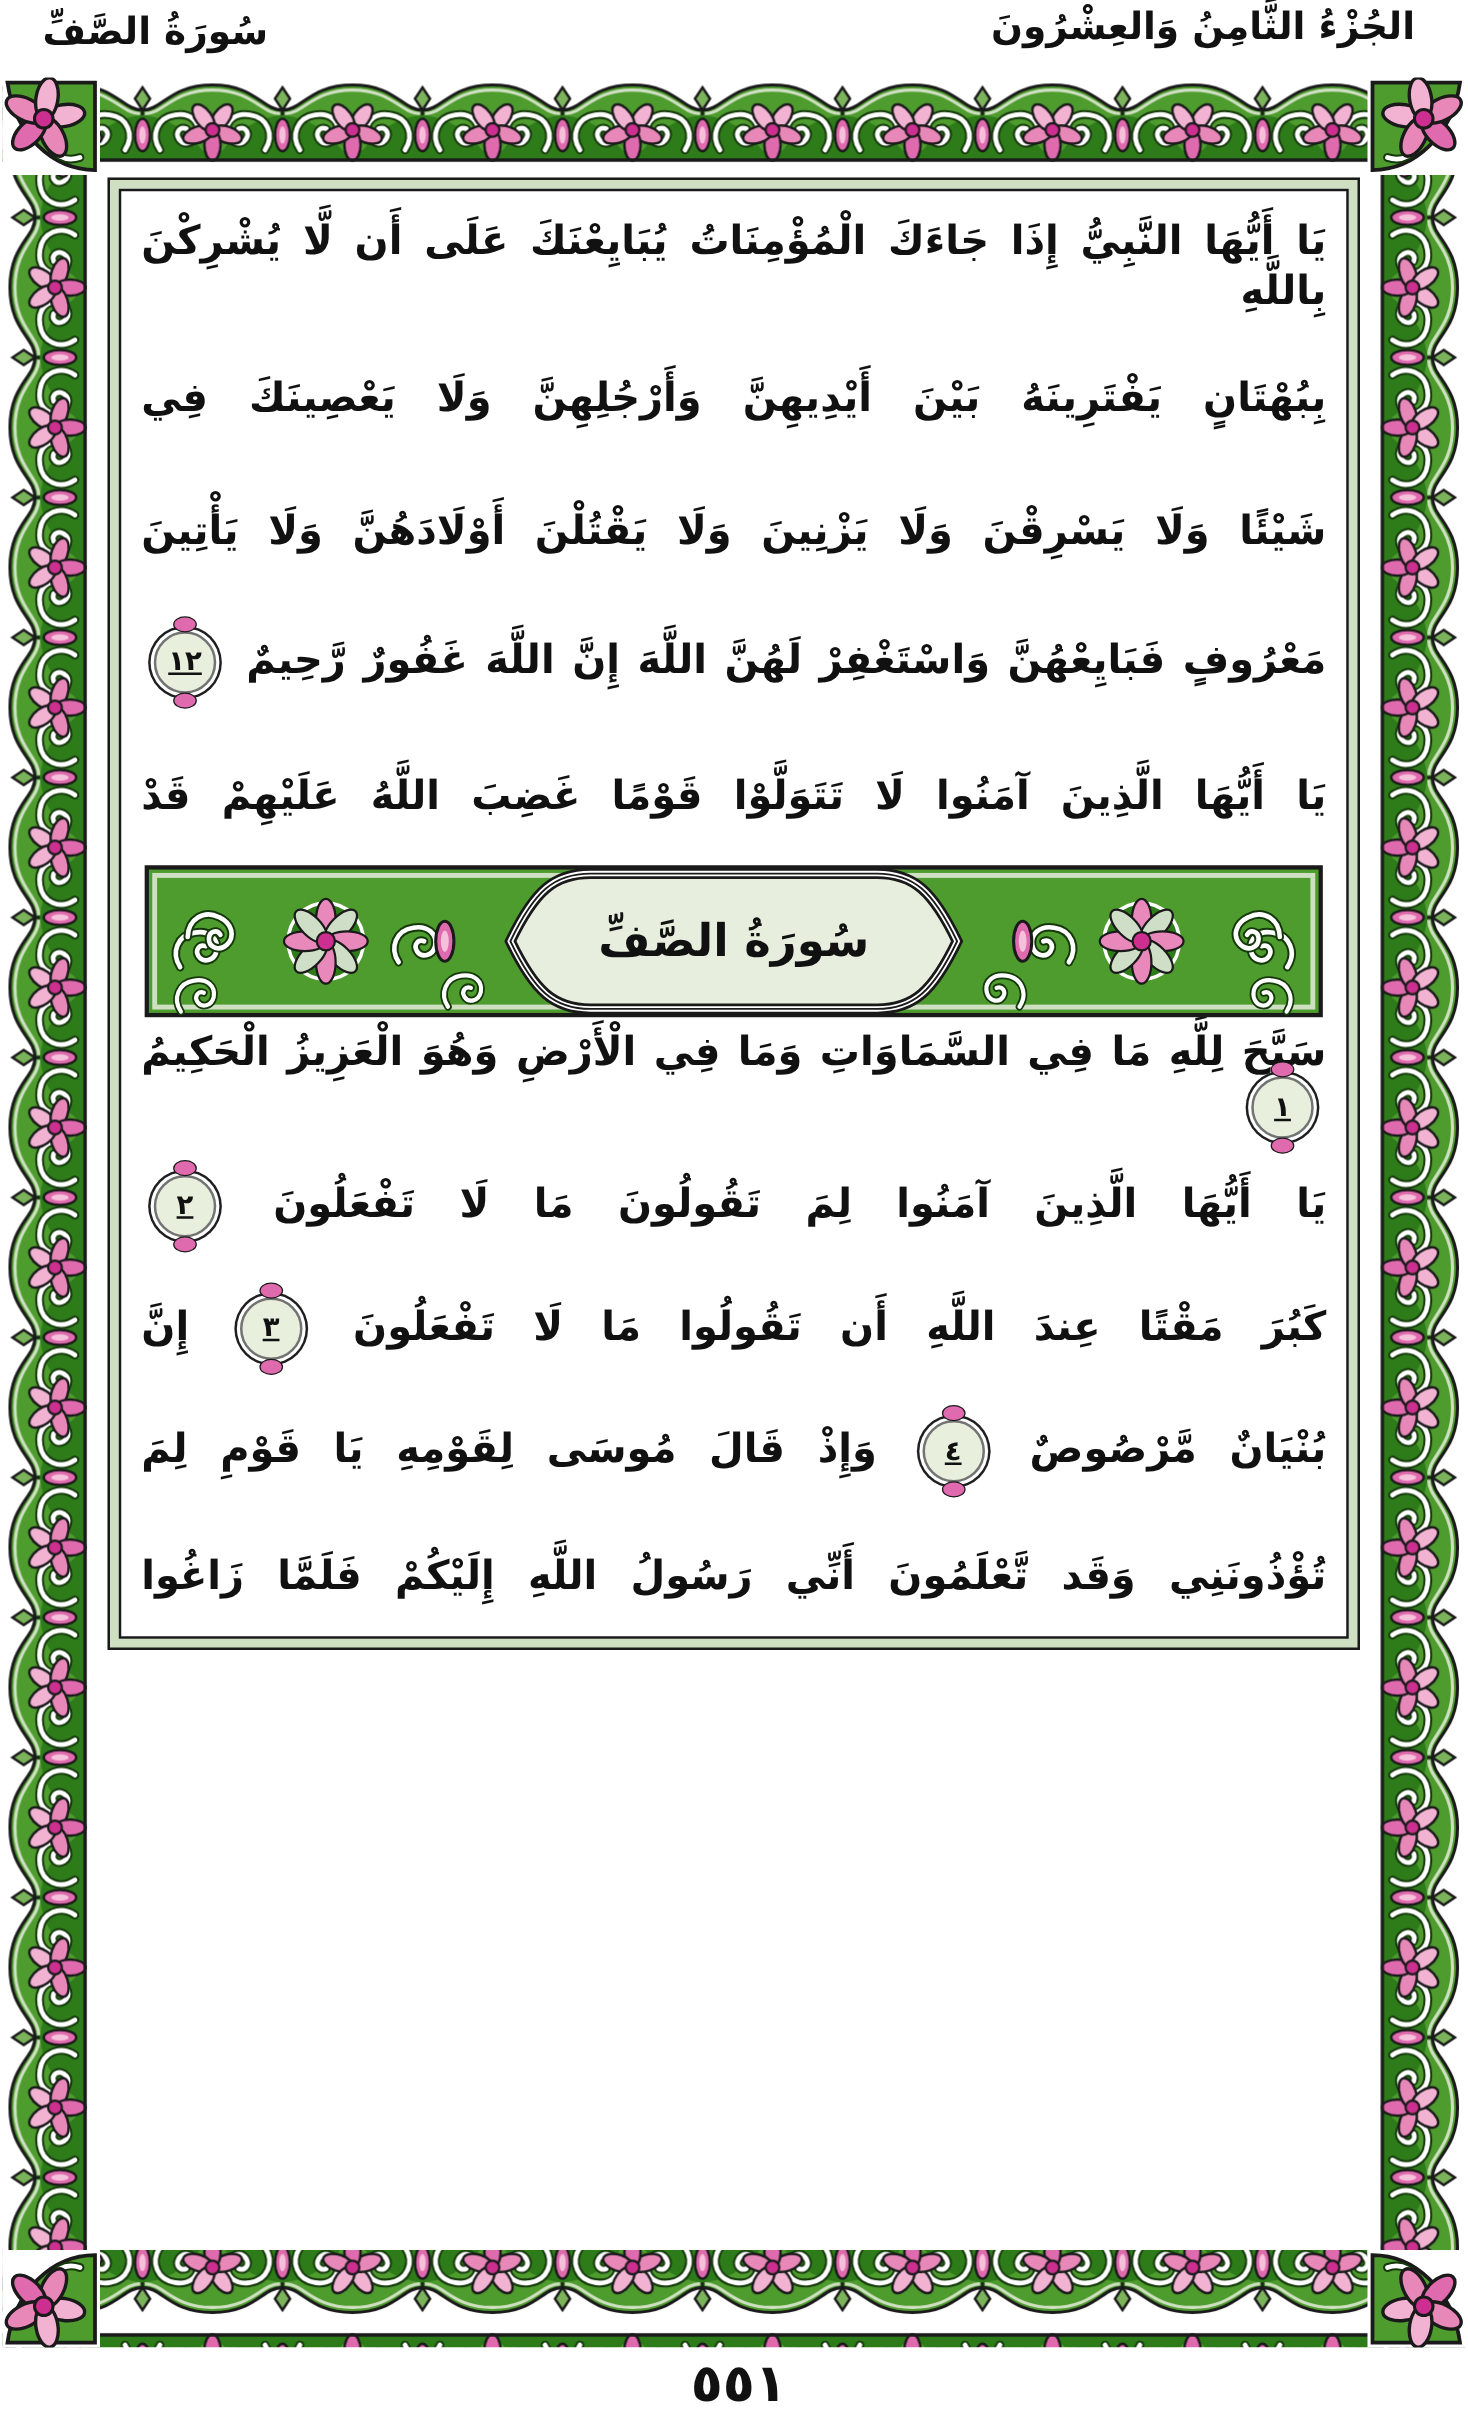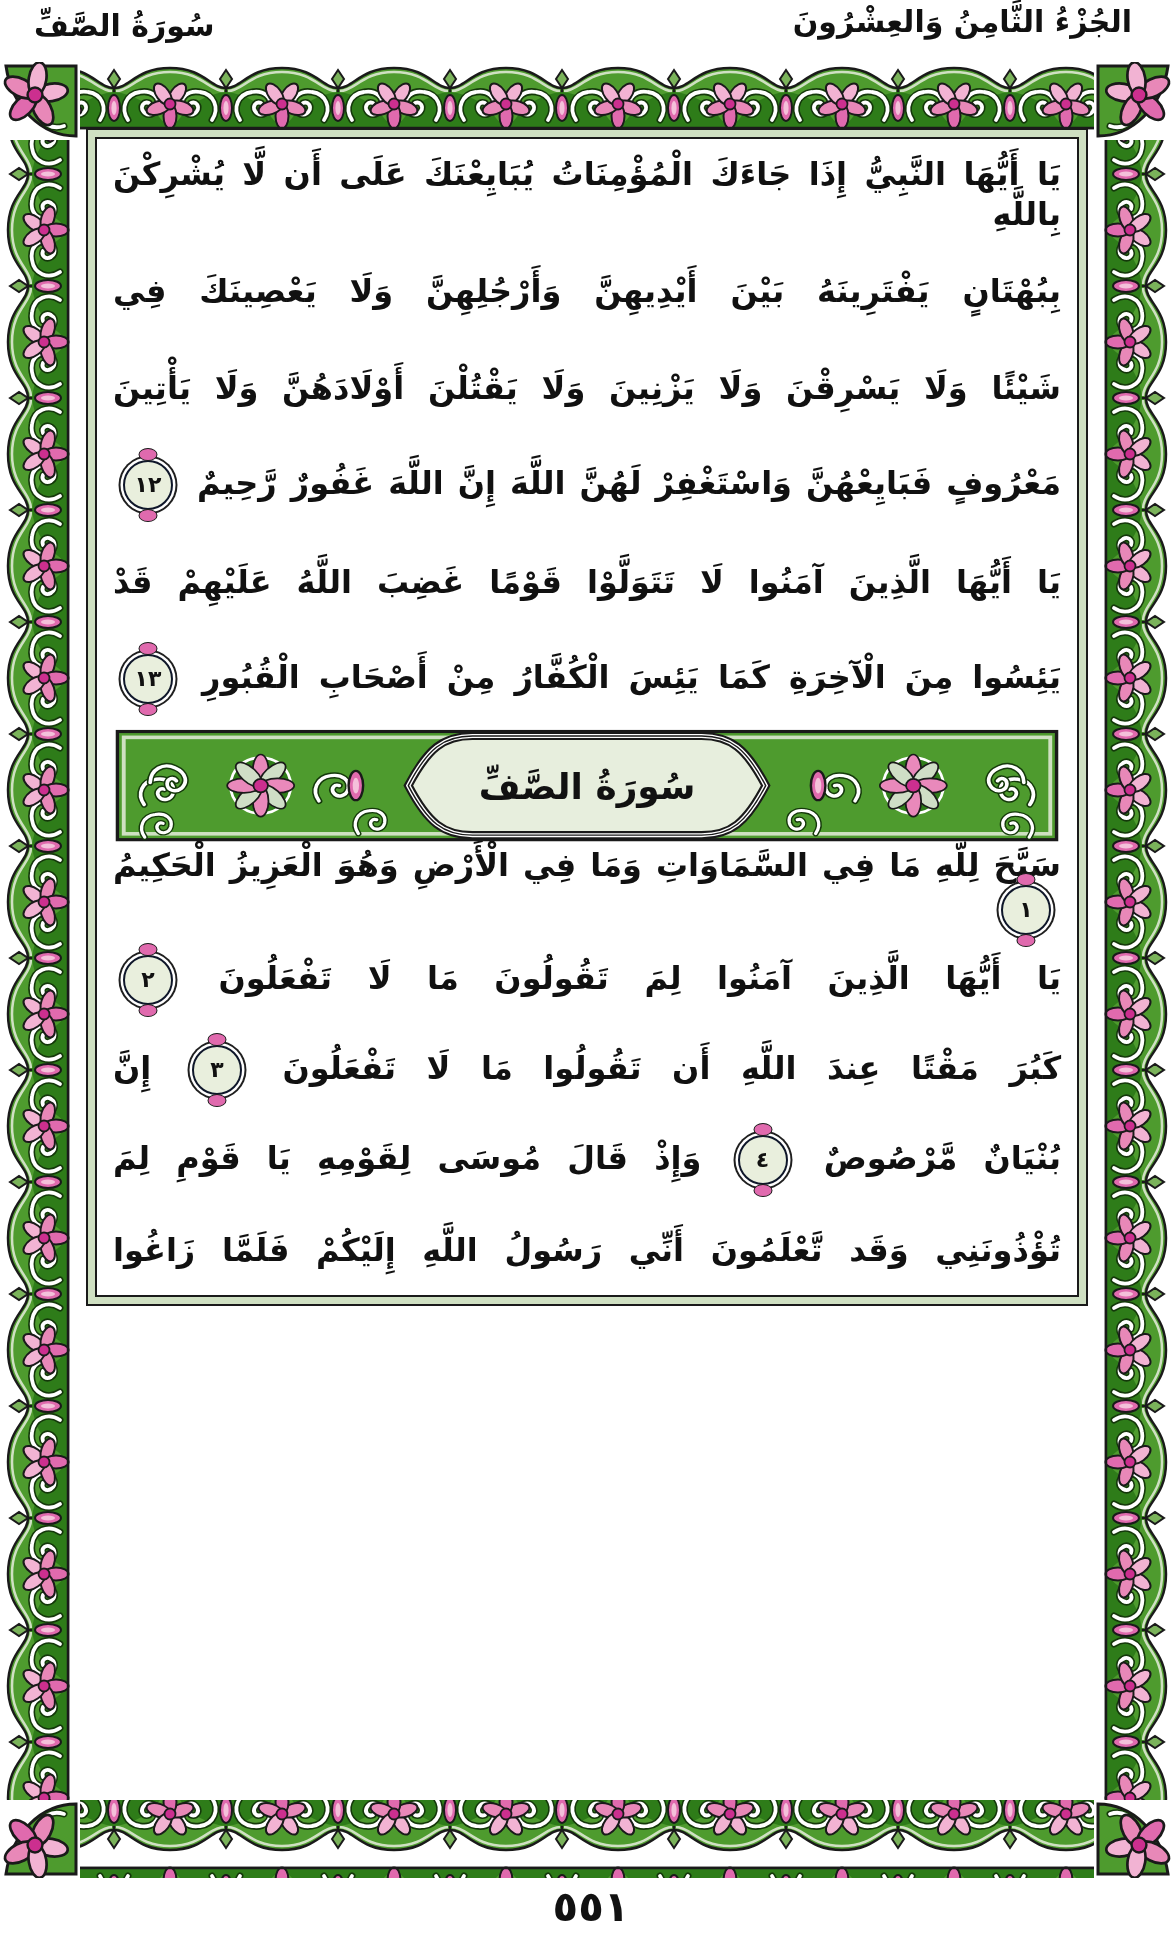--- a/index.html
+++ b/index.html
@@ -6,37 +6,37 @@
   body{width:1174px;height:1939px;overflow:hidden;background:#fff;}
   .page{position:relative;width:1174px;height:1939px;background:#ffffff;
         font-family:"DejaVu Sans",sans-serif;color:#111;}
   
   .header-bar{position:absolute;top:0;left:0;width:100%;height:62px;}
   .hdr-right{position:absolute;right:42px;top:4px;font-size:30px;font-weight:bold;direction:rtl;}
   .hdr-left{position:absolute;left:34px;top:8px;font-size:30px;font-weight:bold;direction:rtl;}
   
   .frame-svg{position:absolute;left:2px;top:62px;width:1170px;height:1816px;pointer-events:none;}
   
-  .inner-frame{position:absolute;left:86px;top:128px;width:1002px;height:1178px;
+  .inner-frame{position:absolute;left:86px;top:142px;width:1002px;height:1178px;
                background:#cfe0c2;border:2.5px solid #1a1a1a;box-sizing:border-box;padding:7px;}
   .text-wrap{width:100%;height:100%;background:#fff;border:2px solid #1a1a1a;box-sizing:border-box;
              padding:6px 16px 0;display:flex;flex-direction:column;}
   .row{display:flex;align-items:center;}
   .s1{height:111px;}
   .s2{height:103px;}
   .banner-row{height:134px;}
   .basmala-row{height:94px;justify-content:center;}
   .qline{flex:1;direction:rtl;text-align:justify;text-align-last:justify;-moz-text-align-last:justify;
          font-size:32px;line-height:1.25;font-weight:bold;white-space:normal;}
   .basmala{width:100%;text-align:center;font-size:38px;font-weight:bold;direction:rtl;}
   
   .vm{position:relative;display:inline-flex;align-items:center;justify-content:center;
-      width:46px;height:46px;border-radius:50%;background:#e9efdd;border:2px solid #0f172a;
+      width:46px;height:46px;border-radius:50%;background:#e9efdd;border:2px solid #737373;
       box-shadow:0 0 0 2.5px #ffffff,0 0 0 4.5px #1f1f1f;font-size:22px;font-weight:bold;
-      margin:0 10px;vertical-align:middle;}
+      margin:0 10px;vertical-align:middle;text-decoration:underline;}
   .vm::before,.vm::after{content:"";position:absolute;left:50%;transform:translateX(-50%);
       width:17px;height:11px;background:#e06aae;border:1.5px solid #1a1a1a;border-radius:50%;}
   .vm::before{top:-14px;}
   .vm::after{bottom:-14px;}
   
   .banner{position:relative;flex:1;height:100%;margin:4px 2px;}
   .banner-art{position:absolute;inset:0;width:100%;height:100%;}
   .banner-title{position:absolute;inset:0;display:flex;align-items:center;justify-content:center;
                 font-size:36px;font-weight:bold;direction:rtl;}
   
@@ -151,26 +151,20 @@
           <div class="qline">شَيْئًا وَلَا يَسْرِقْنَ وَلَا يَزْنِينَ وَلَا يَقْتُلْنَ أَوْلَادَهُنَّ وَلَا يَأْتِينَ</div>
         </div>
       <div class="row s1">
           <div class="qline">
         <span>مَعْرُوفٍ فَبَايِعْهُنَّ وَاسْتَغْفِرْ لَهُنَّ اللَّهَ إِنَّ اللَّهَ غَفُورٌ رَّحِيمٌ</span>
         <span class="vm">١٢</span>
       </div>
         </div>
       <div class="row s1">
           <div class="qline">يَا أَيُّهَا الَّذِينَ آمَنُوا لَا تَتَوَلَّوْا قَوْمًا غَضِبَ اللَّهُ عَلَيْهِمْ قَدْ</div>
-        </div>
-      <div class="row s1">
-          <div class="qline">
-        <span>يَئِسُوا مِنَ الْآخِرَةِ كَمَا يَئِسَ الْكُفَّارُ مِنْ أَصْحَابِ الْقُبُورِ</span>
-        <span class="vm">١٣</span>
-      </div>
         </div>
 
       <div class="row banner-row">
         <div class="banner">
           <svg class="banner-art" viewBox="0 0 972 130" preserveAspectRatio="none" aria-hidden="true">
             <rect x="2.5" y="5" width="967" height="120" fill="#4e9b2e" stroke="#1a1a1a" stroke-width="3.5"></rect>
             <rect x="9" y="11.5" width="954" height="107" fill="none" stroke="#cfe0c2" stroke-width="4"></rect>
             <g id="halfvines">
               <use href="#curl" transform="translate(16,28)"></use>
               <use href="#curl" transform="translate(58,6) rotate(35)"></use>

